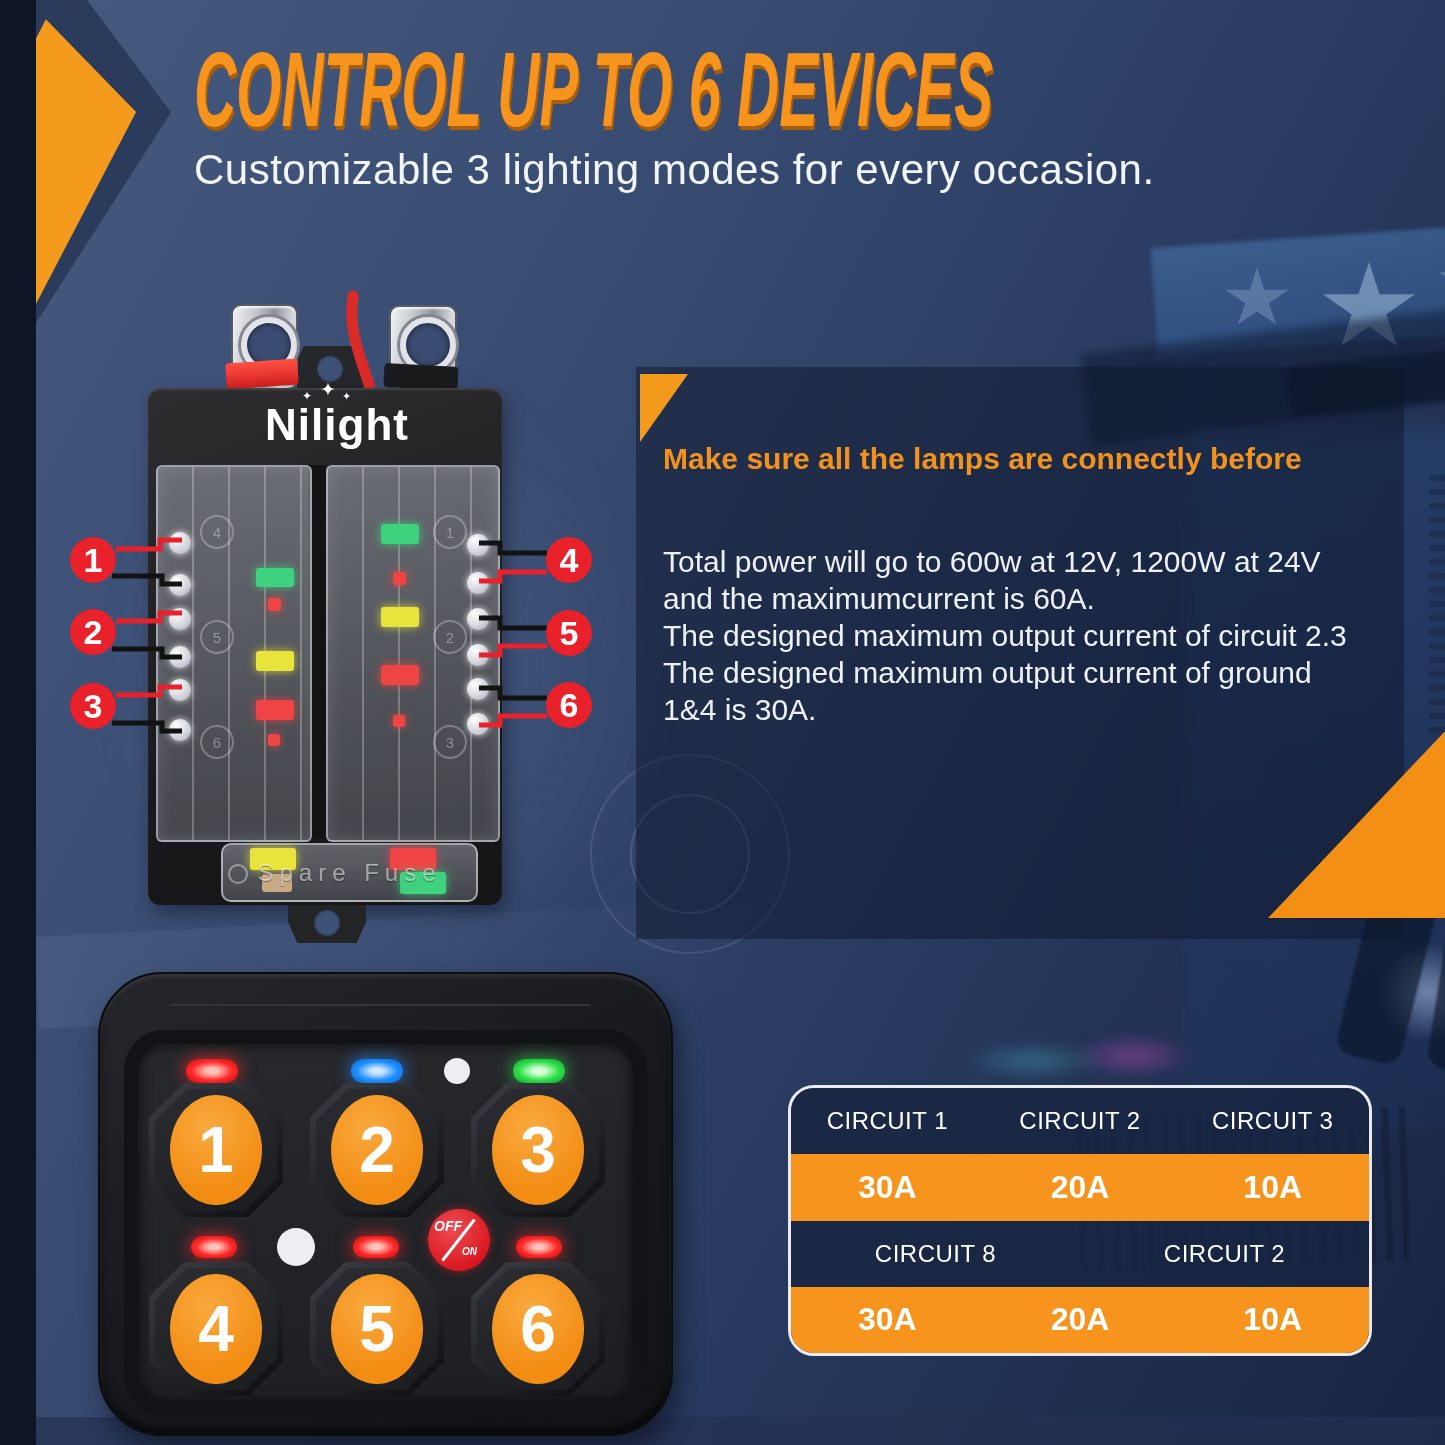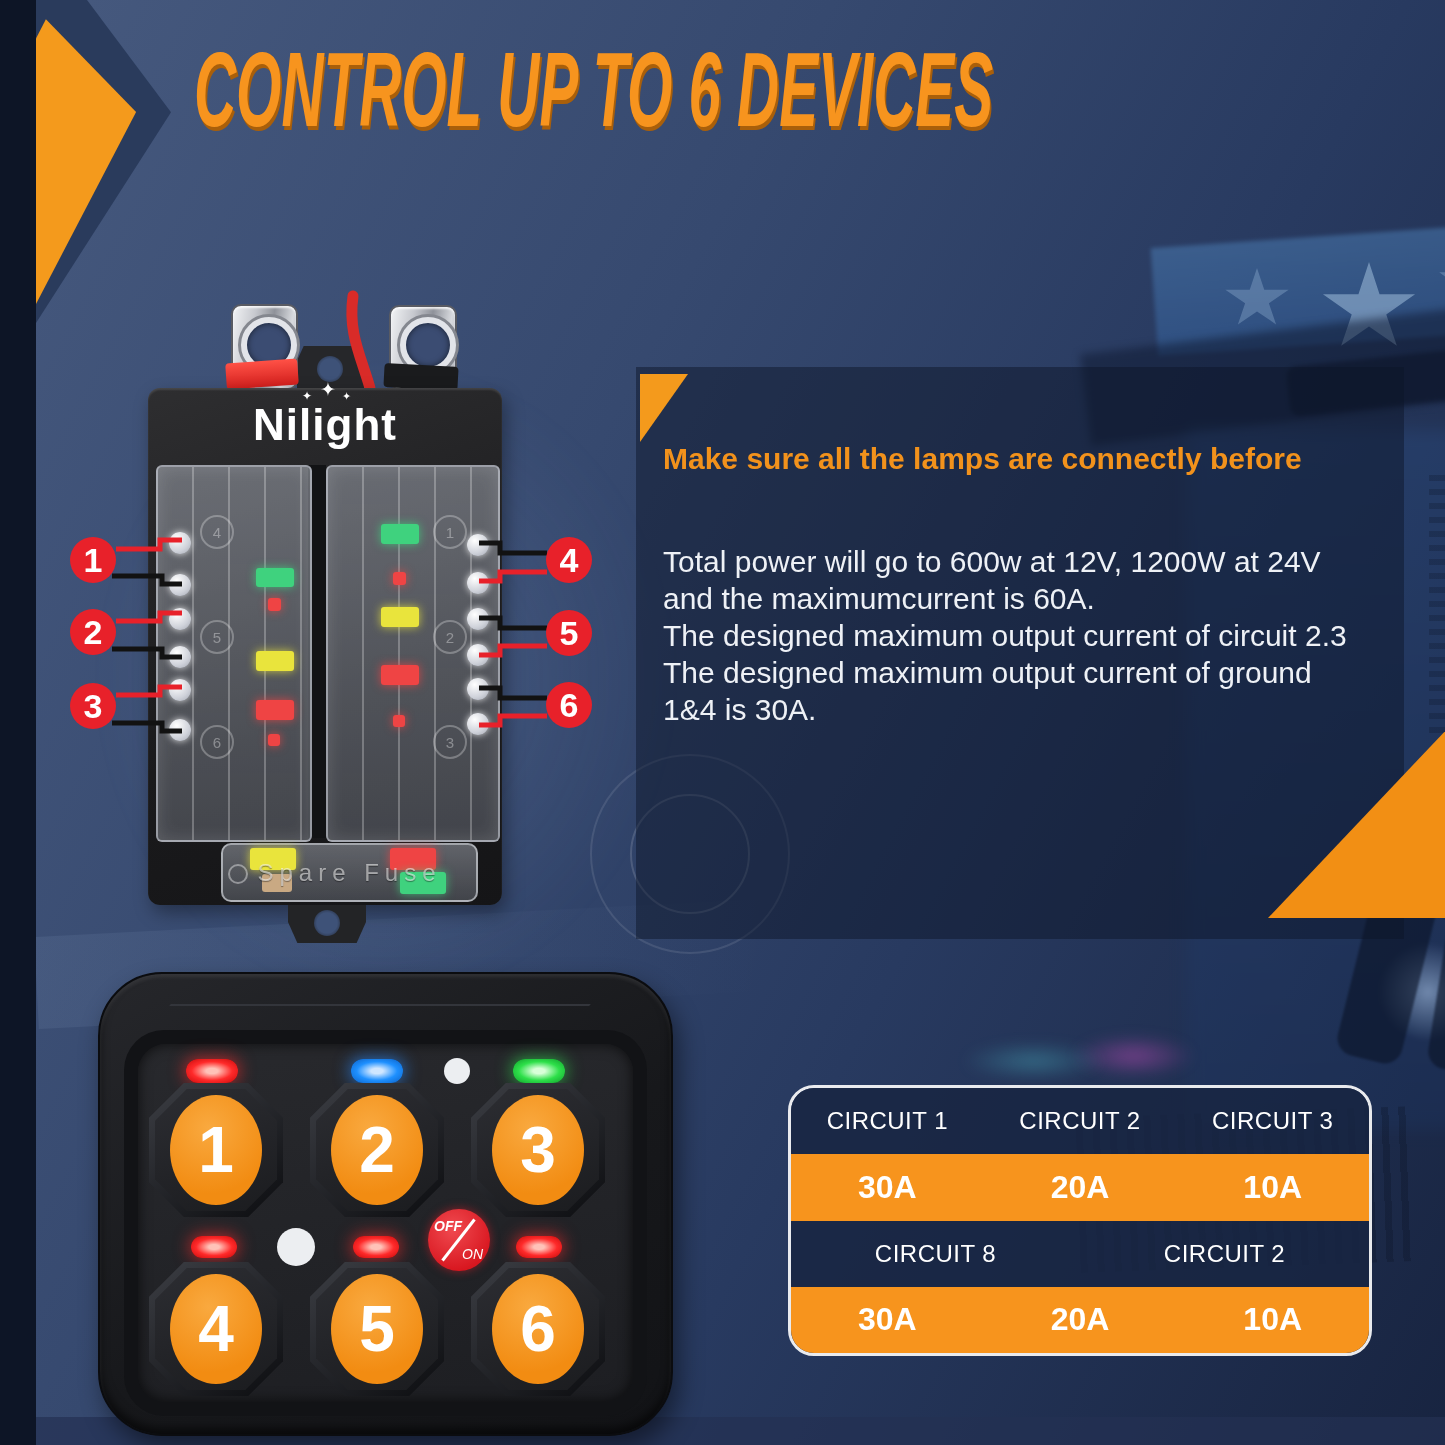--- a/index.html
+++ b/index.html
@@ -55,21 +55,21 @@
   
   .notice{left:600px;top:367px;width:768px;height:572px;background:rgba(13,21,40,.48);z-index:5;}
   .notice-tri{left:4px;top:7px;width:48px;height:68px;background:#f49a1c;clip-path:polygon(0 0,100% 0,0 100%);position:absolute;}
   .n-head{position:absolute;left:27px;top:70px;font-size:30px;font-weight:bold;color:#f2921c;line-height:44px;white-space:nowrap;}
   .n-body{position:absolute;left:27px;top:176px;font-size:30px;color:#eef1f6;line-height:37px;white-space:nowrap;}
 
   
   .fusebox{inset:0;}
   .fb-body{left:112px;top:388px;width:354px;height:517px;border-radius:12px;
     background:linear-gradient(160deg,#2e2e30,#1a1a1c 60%,#151517);box-shadow:inset 0 2px 2px rgba(255,255,255,.12),4px 8px 18px rgba(0,0,0,.35);}
-  .fb-brand{left:112px;top:400px;width:354px;text-align:center;font-size:44px;font-weight:bold;color:#fff;letter-spacing:1px;}
+  .fb-brand{left:124px;top:400px;width:354px;text-align:center;font-size:44px;font-weight:bold;color:#fff;letter-spacing:1px;}
   .sparkle{color:#fff;line-height:1;}
   .sp1{left:266px;top:390px;font-size:12px;}
   .sp2{left:284px;top:380px;font-size:19px;}
   .sp3{left:306px;top:391px;font-size:11px;}
   .fb-window{top:465px;height:373px;border:2px solid rgba(235,240,250,.5);border-radius:6px;
     background:linear-gradient(180deg,rgba(205,212,226,.40),rgba(168,176,192,.30));
     box-shadow:inset 0 0 18px rgba(255,255,255,.15);}
   .fb-window .ridges{position:absolute;inset:0;
     background:repeating-linear-gradient(90deg,rgba(255,255,255,0) 0 34px,rgba(255,255,255,.26) 34px 36px);}
   .fbw-left{left:120px;width:152px;}
@@ -124,21 +124,21 @@
     font-size:64px;font-weight:bold;color:#fff;}
   .led{position:absolute;border-radius:12px;}
   .led-red{background:radial-gradient(ellipse at center,#ffc2b8 0 16%,#ff2a2a 55%,#c40808 100%);box-shadow:0 0 16px 2px rgba(255,45,45,.6);}
   .led-blue{background:radial-gradient(ellipse at center,#cfe6ff 0 16%,#1e90ff 55%,#0b5ec2 100%);box-shadow:0 0 16px 2px rgba(45,140,255,.6);}
   .led-green{background:radial-gradient(ellipse at center,#d8ffd8 0 16%,#2ee04a 55%,#0f9c2a 100%);box-shadow:0 0 16px 2px rgba(50,220,80,.6);}
   .dot{position:absolute;border-radius:50%;background:#eceef1;}
   .offon{position:absolute;left:328px;top:235px;width:62px;height:62px;border-radius:50%;
     background:radial-gradient(circle at 40% 32%,#f04a50,#d8161f 75%);box-shadow:0 0 10px rgba(230,30,40,.55);z-index:3;}
   .offon .slash{position:absolute;left:29px;top:5px;width:3px;height:52px;background:#fff;transform:rotate(38deg);}
   .offon .t-off{position:absolute;left:6px;top:9px;font-size:14px;font-weight:bold;font-style:italic;color:#fff;}
-  .offon .t-on{position:absolute;left:34px;top:37px;font-size:14px;font-weight:normal;font-style:italic;color:#fff;}
+  .offon .t-on{position:absolute;left:34px;top:37px;font-size:10px;font-weight:bold;font-style:italic;color:#fff;}
 
   
   .ctable{left:752px;top:1085px;width:578px;height:265px;border:3px solid rgba(255,255,255,.9);border-radius:26px;
     overflow:hidden;display:flex;flex-direction:column;z-index:5;}
   .crow{flex:1;display:flex;}
   .crow.dark{background:rgba(24,37,66,.84);}
   .crow.orange{background:#f7941d;text-align:center;}
   .ccell{flex:1;display:flex;align-items:center;justify-content:center;color:#fff;}
   .crow.dark .ccell{font-size:24px;letter-spacing:.5px;}
   .crow.orange .ccell{font-size:32px;font-weight:bold;}
@@ -168,20 +168,21 @@
   <div class="abs teal"></div>
   <div class="abs arc1"></div>
   <div class="abs arc2"></div>
   <div class="abs streak"></div>
   <div class="abs bottomband"></div>
 
   <div class="abs corner-navy"></div>
   <div class="abs corner-orange"></div>
 
   <h1 class="abs title">CONTROL UP TO 6 DEVICES</h1>
+  <div class="abs subtitle">Customizable 3 lighting modes for every occasion.</div>
 
   <div class="abs fusebox">
     <div class="abs ear-top"></div>
     <div class="abs ear-top-hole"></div>
     <svg class="abs" style="left:0;top:0;width:1445px;height:1445px;pointer-events:none;" viewBox="0 0 1445 1445">
       <path d="M 317 296 C 312 332 324 354 334 388" stroke="#d92b28" stroke-width="11" fill="none" stroke-linecap="round"></path>
     </svg>
     <div class="abs lug lug-l">
       <div class="lug-hole" style="left:8px;top:11px;"></div>
     </div>

